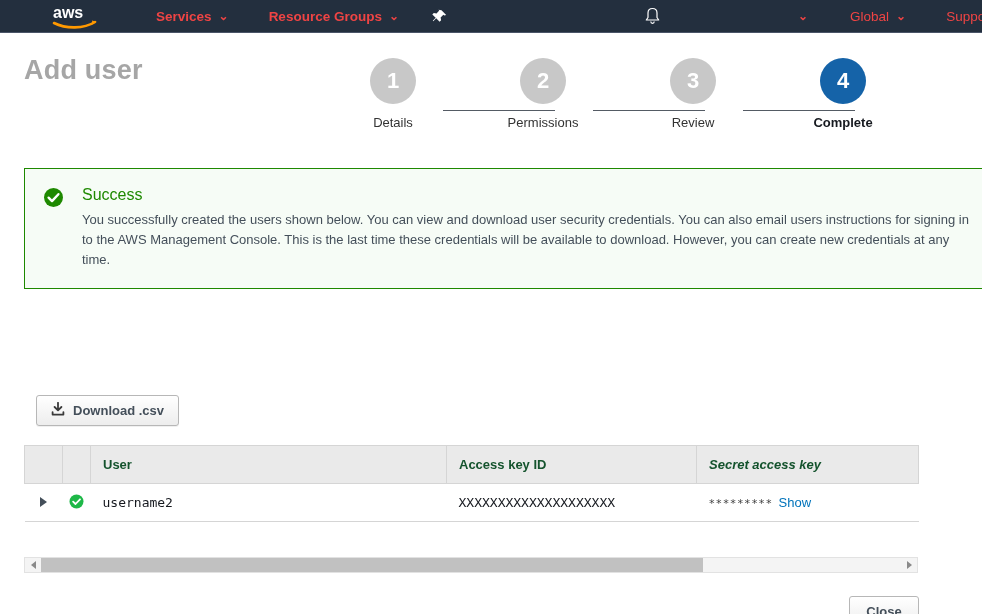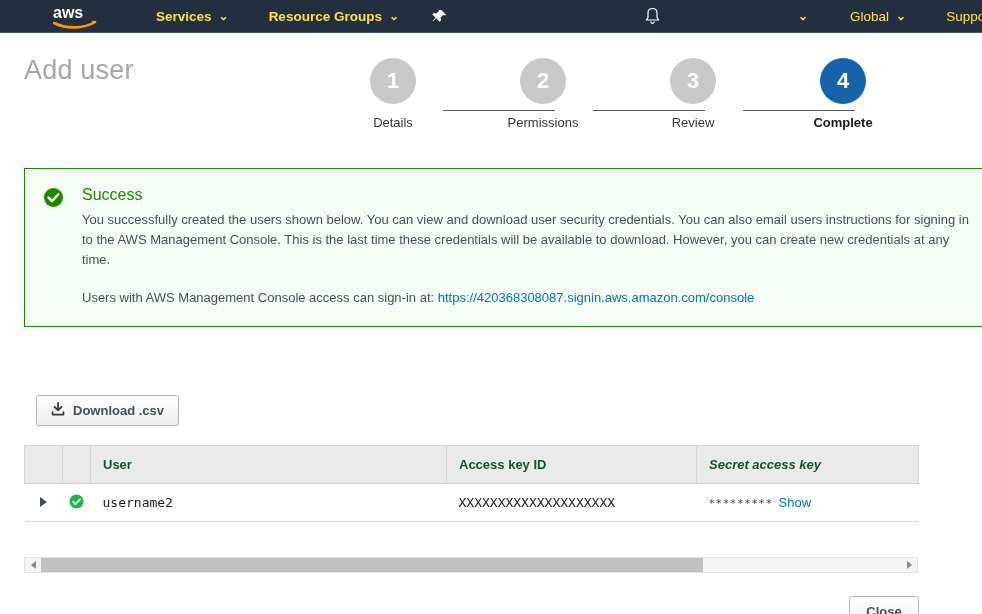--- a/index.html
+++ b/index.html
@@ -23,42 +23,42 @@
   .aws-logo {
     margin-left: 52px;
     width: 46px; height: 28px;
     position: relative;
     display: block;
   }
   .aws-logo svg { display: block; }
   .nav-item {
     display: flex; align-items: center; gap: 7px;
     font-size: 13.5px; font-weight: bold;
-    color: #fde047;
+    color: #ef4444;
     height: 33px; padding: 0 6px;
     cursor: pointer; white-space: nowrap;
   }
   .nav-services { margin-left: 52px; }
   .nav-resgroups { margin-left: 28px; }
   .nav-pin { margin-left: 26px; display: flex; align-items: center; cursor: pointer; }
   .caret-thin {
     font-size: 12px; line-height: 1;
     font-weight: bold;
   }
   .nav-bell { margin-left: 197px; display: flex; align-items: center; cursor: pointer; }
   .nav-acct { margin-left: 124px; }
   .nav-global { margin-left: 30px; font-weight: normal; }
   .nav-support { margin-left: 28px; font-weight: normal; }
 
   
   .page { position: absolute; top: 33px; left: 0; width: 982px; }
 
   .page-title {
     position: absolute; left: 24px; top: 22px;
-    font-size: 27px; color: #a6a6a6; font-weight: normal;
+    font-size: 27px; color: #a6a6a6; font-weight: bold;
     letter-spacing: 0.2px;
   }
 
   
   .steps {
     position: absolute; left: 355px; top: 25px;
     width: 525px; height: 80px;
   }
   .step-line {
     position: absolute; top: 52px; height: 1px;
@@ -308,24 +308,20 @@
     <div class="alert-inner">
       <div class="alert-icon">
         <svg width="21" height="21" viewBox="0 0 21 21" xmlns="http://www.w3.org/2000/svg">
           <circle cx="10.5" cy="10.5" r="9.5" fill="#1e8900"></circle>
           <path d="M5.6 10.7 L9 14.1 L15.4 7.2" fill="none" stroke="#ffffff" stroke-width="2.4" stroke-linecap="round" stroke-linejoin="round"></path>
         </svg>
       </div>
       <div class="alert-body">
         <div class="alert-title">Success</div>
         <p class="alert-text">You successfully created the users shown below. You can view and download user security credentials. You can also email users instructions for signing in to the AWS Management Console. This is the last time these credentials will be available to download. However, you can create new credentials at any time.</p>
-        <p class="alert-signin">
-          <span>Users with AWS Management Console access can sign-in at:</span>
-          <a href="#">https://420368308087.signin.aws.amazon.com/console</a>
-        </p>
       </div>
     </div>
   </div>
 
   <div class="btn btn-download">
     <span>
       <svg width="14" height="14" viewBox="0 0 14 14" xmlns="http://www.w3.org/2000/svg">
         <path d="M7 0.8 L7 7.4 M7 8.4 L3.6 5 M7 8.4 L10.4 5" stroke="#3a3a3a" stroke-width="1.8" fill="none" stroke-linecap="round"></path>
         <path d="M1.6 10.2 L1.6 12.6 L12.4 12.6 L12.4 10.2" stroke="#3a3a3a" stroke-width="1.8" fill="none" stroke-linecap="round" stroke-linejoin="round"></path>
       </svg>

